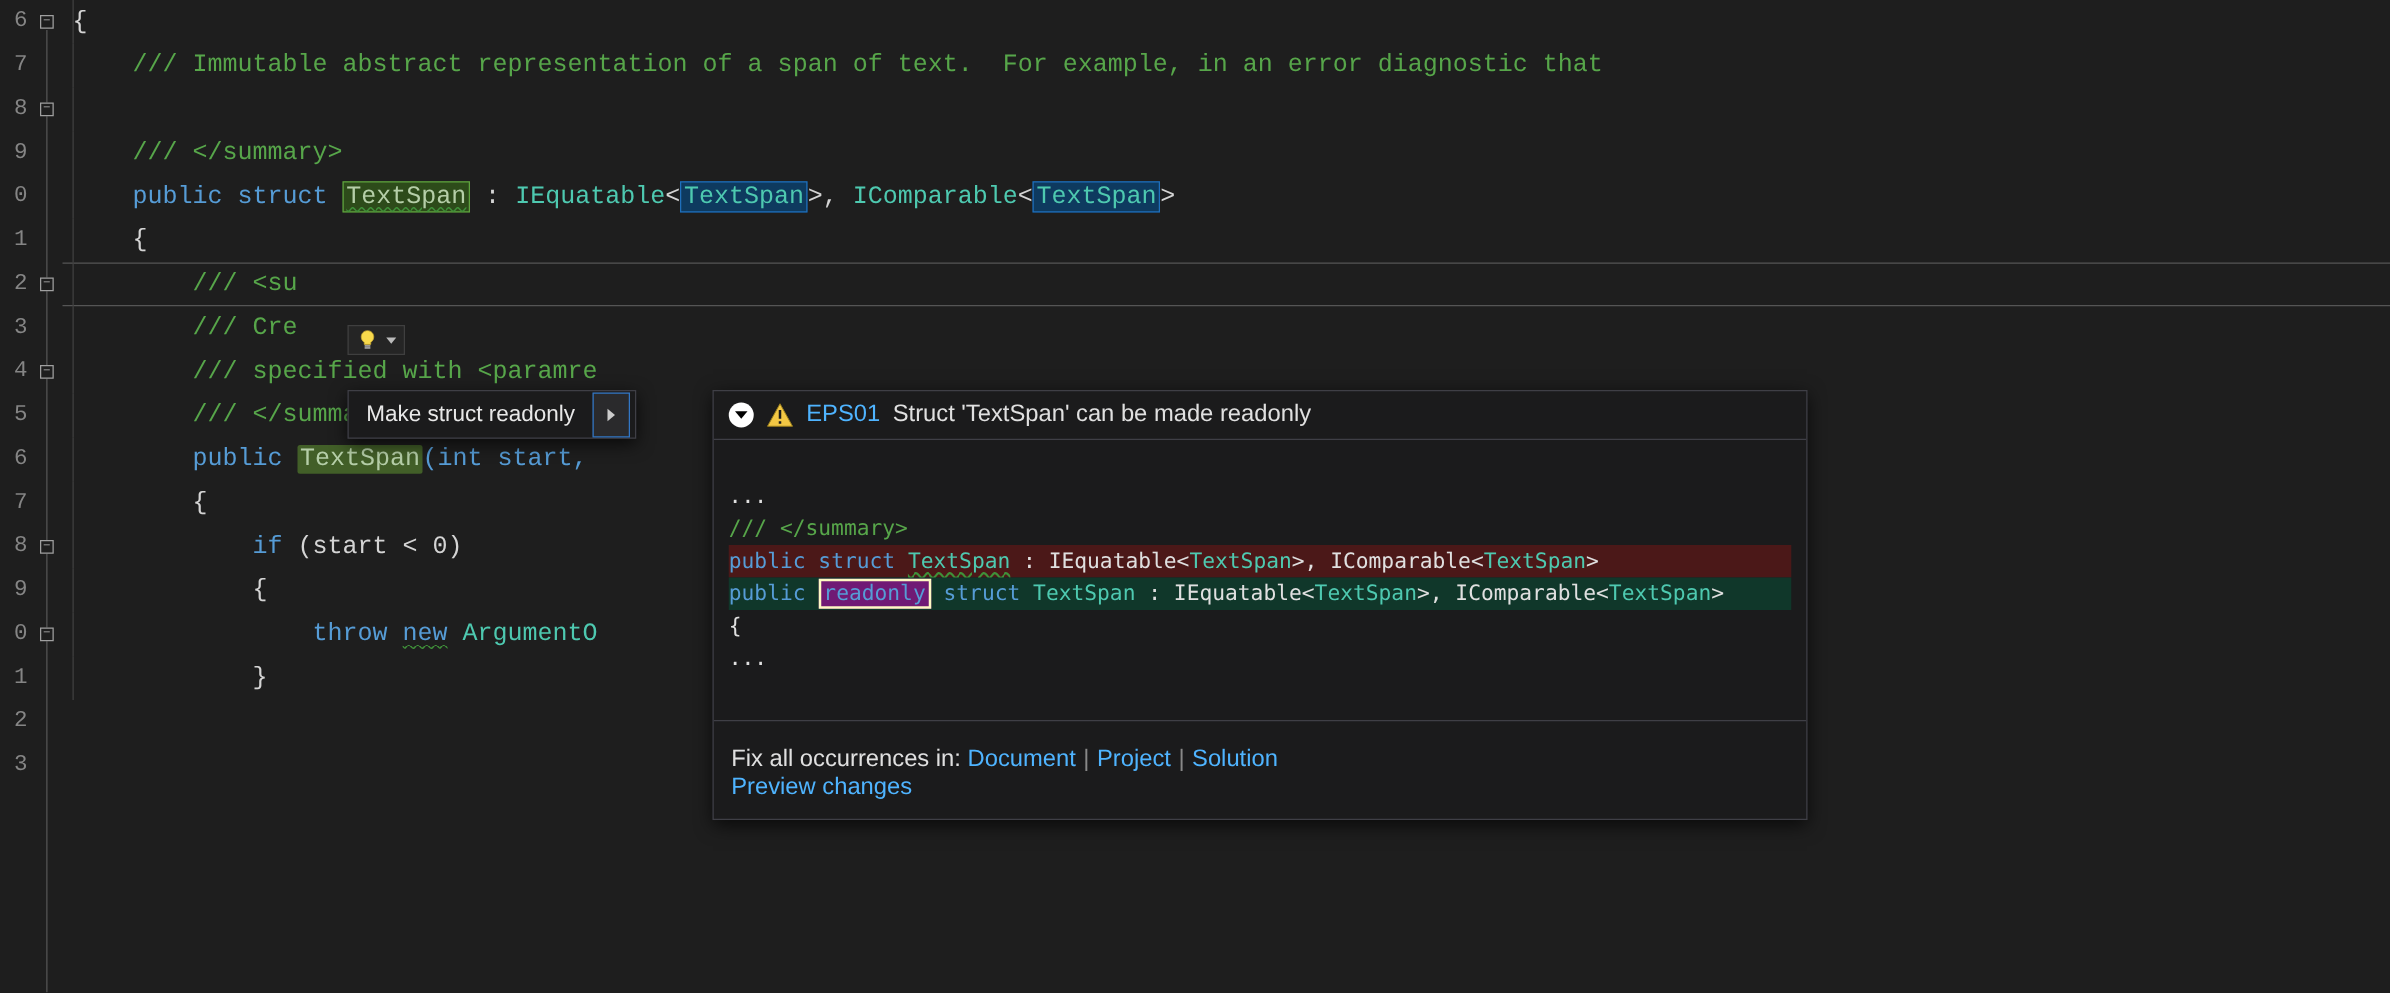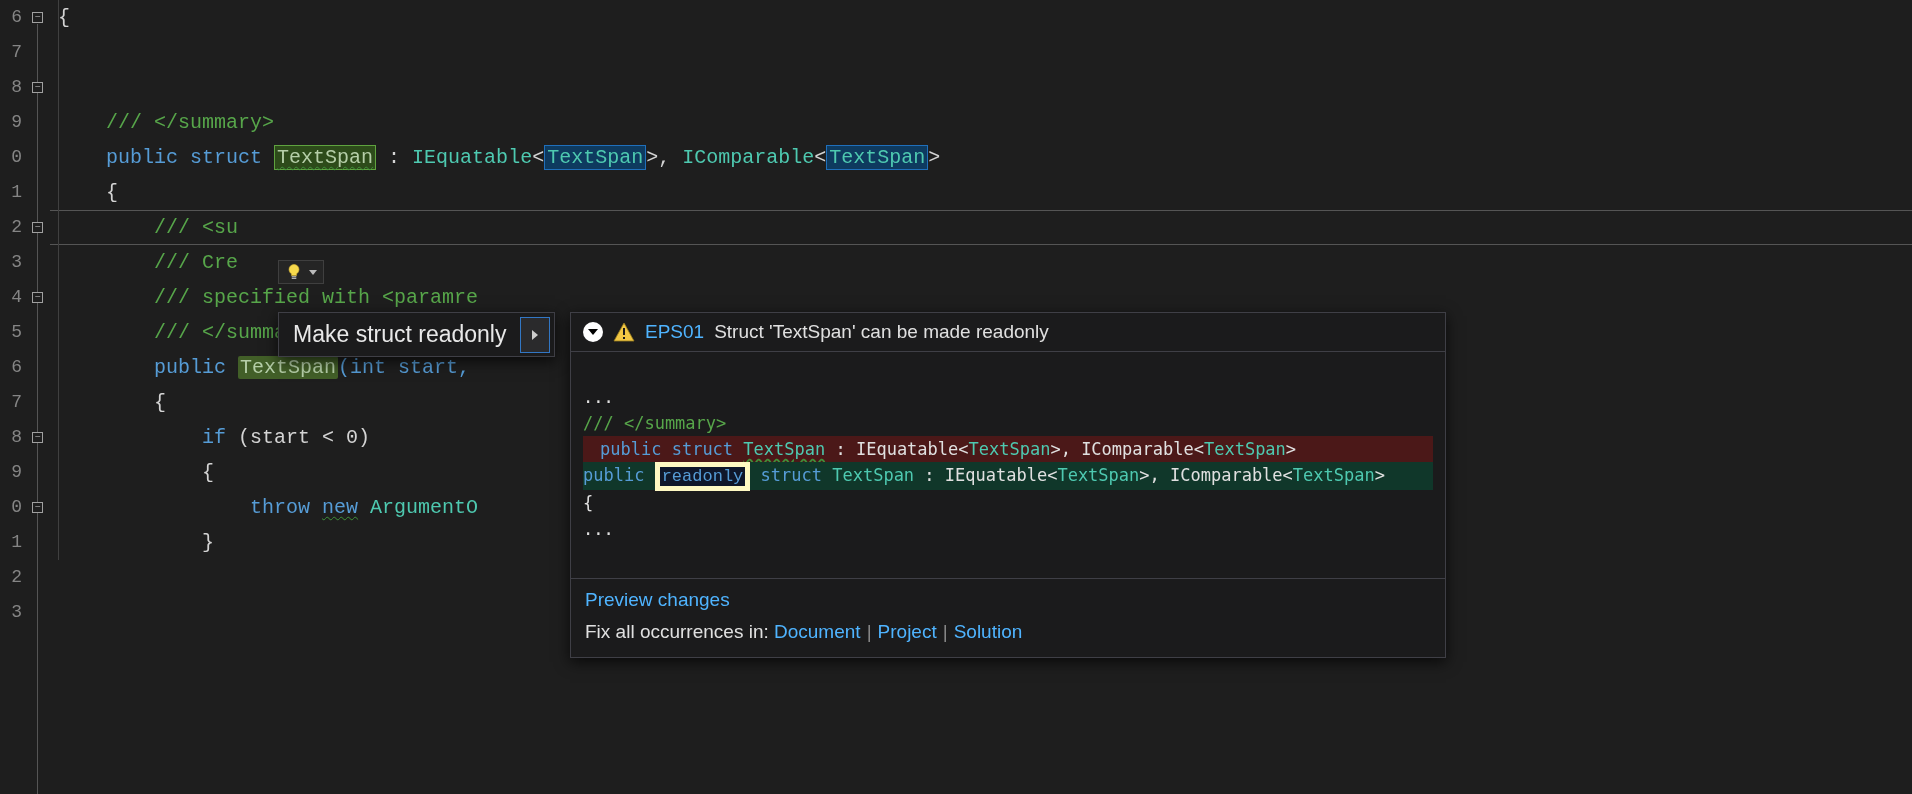--- a/index.html
+++ b/index.html
@@ -109,21 +109,21 @@
     background:#1b1b1c;
     border:1px solid #3f3f46;
     box-shadow:0 4px 14px rgba(0,0,0,0.7);
     display:flex;
     align-items:center;
   }
   .menu-item {
     color:#e8e8e8;
     padding:8px 14px;
     font-family:"Segoe UI",sans-serif;
-    font-size:23px;
+    font-size:18px;
     cursor:pointer;
   }
   .menu-arrow {
     border:1px solid #3277c5;
     background:#2a2a2c;
     width:30px; height:36px;
     display:flex; align-items:center; justify-content:center;
     margin-right:4px;
     cursor:pointer;
   }
@@ -162,23 +162,23 @@
   .preview-body {
     font-family:Consolas,monospace;
     font-size:17px;
     padding:6px 12px 10px 12px;
     line-height:26px;
     white-space:pre;
   }
   .pb-comment { color:#57a64a; }
   .pb-kw { color:#569cd6; }
   .pb-type { color:#4ec9b0; }
-  .diff-del { background:#4b1818; display:inline-block; width:100%;padding-left:17px; }
+  .diff-del { background:#4b1818; display:inline-block; width:100%; }
   .diff-add { background:#10372a; display:inline-block; width:100%; }
-  .readonly-box { border:5px solid #fef9c3; background:#0f172a; padding:0 2px;font-family:Liberation Mono, monospace; }
+  .readonly-box { border:2px solid #fef9c3; background:#701a75; padding:0 2px; }
   .squiggle2 { text-decoration:underline wavy #3f9139; text-underline-offset:3px; }
   .preview-footer {
     border-top:1px solid #3f3f46;
     padding:10px 14px 14px 14px;
     font-size:19px;
   }
   .link { color:#4fb4ff; cursor:pointer; }
   .sep { color:#888; margin:0 6px; }
 </style>
 </head>
@@ -211,21 +211,21 @@
     <div class="foldbox" style="top:82px">−</div>
     <div class="foldbox" style="top:222px">−</div>
     <div class="foldbox" style="top:292px">−</div>
     <div class="foldbox" style="top:432px">−</div>
     <div class="foldbox" style="top:502px">−</div>
   </div>
   <div class="code">
     <div class="hr-line" style="top:210px"></div>
 
     <div class="line"><span class="vline" style="left:8px"></span><span>{</span></div>
-    <div class="line"><span class="vline" style="left:8px"></span>    </div>
+    <div class="line"><span class="vline" style="left:8px"></span>    <span class="comment">/// Immutable abstract representation of a span of text.  For example, in an error diagnostic that</span></div>
     <div class="line"><span class="vline" style="left:8px"></span>    </div>
     <div class="line"><span class="vline" style="left:8px"></span>    <span class="comment">/// &lt;/summary&gt;</span></div>
     <div class="line"><span class="vline" style="left:8px"></span>    <span class="kw">public</span> <span class="kw">struct</span> <span class="struct-name squiggle">TextSpan</span><span> : </span><span class="type">IEquatable</span><span>&lt;</span><span class="type-boxed">TextSpan</span><span>&gt;</span><span>, </span><span class="type">IComparable</span><span>&lt;</span><span class="type-boxed">TextSpan</span><span>&gt;</span></div>
     <div class="line"><span class="vline" style="left:8px"></span>    <span>{</span></div>
     <div class="line"><span class="vline" style="left:8px"></span>        <span class="comment">/// &lt;su</span></div>
     <div class="line"><span class="vline" style="left:8px"></span>        <span class="comment">/// Cre</span></div>
     <div class="line"><span class="vline" style="left:8px"></span>        <span class="comment">/// specified with &lt;paramre</span></div>
     <div class="line"><span class="vline" style="left:8px"></span>        <span class="comment">/// &lt;/summary&gt;</span></div>
     <div class="line"><span class="vline" style="left:8px"></span>        <span class="kw">public</span> <span class="ctor-name">TextSpan</span><span><span class="kw">(int start,</span></span></div>
     <div class="line"><span class="vline" style="left:8px"></span>        <span>{</span></div>
@@ -271,18 +271,18 @@
   </div>
   <div class="preview-body">
 <span>...</span>
 <span class="pb-comment">/// &lt;/summary&gt;</span>
 <span class="diff-del"><span class="pb-kw">public</span> <span class="pb-kw">struct</span> <span class="pb-type squiggle2">TextSpan</span><span> : IEquatable&lt;</span><span class="pb-type">TextSpan</span><span>&gt;, IComparable&lt;</span><span class="pb-type">TextSpan</span><span>&gt;</span></span>
 <span class="diff-add"><span class="pb-kw">public</span> <span class="pb-kw readonly-box">readonly</span> <span class="pb-kw">struct</span> <span class="pb-type">TextSpan</span><span> : IEquatable&lt;</span><span class="pb-type">TextSpan</span><span>&gt;, IComparable&lt;</span><span class="pb-type">TextSpan</span><span>&gt;</span></span>
 <span>{</span>
 <span>...</span>
   </div>
   <div class="preview-footer">
-    <div><span class="link">Preview changes</span></div>
     <div style="margin-top:10px;">
       <span>Fix all occurrences in: </span><span class="link">Document</span><span class="sep">|</span><span class="link">Project</span><span class="sep">|</span><span class="link">Solution</span>
     </div>
+    <div><span class="link">Preview changes</span></div>
   </div>
 </div>
 
 </body></html>

